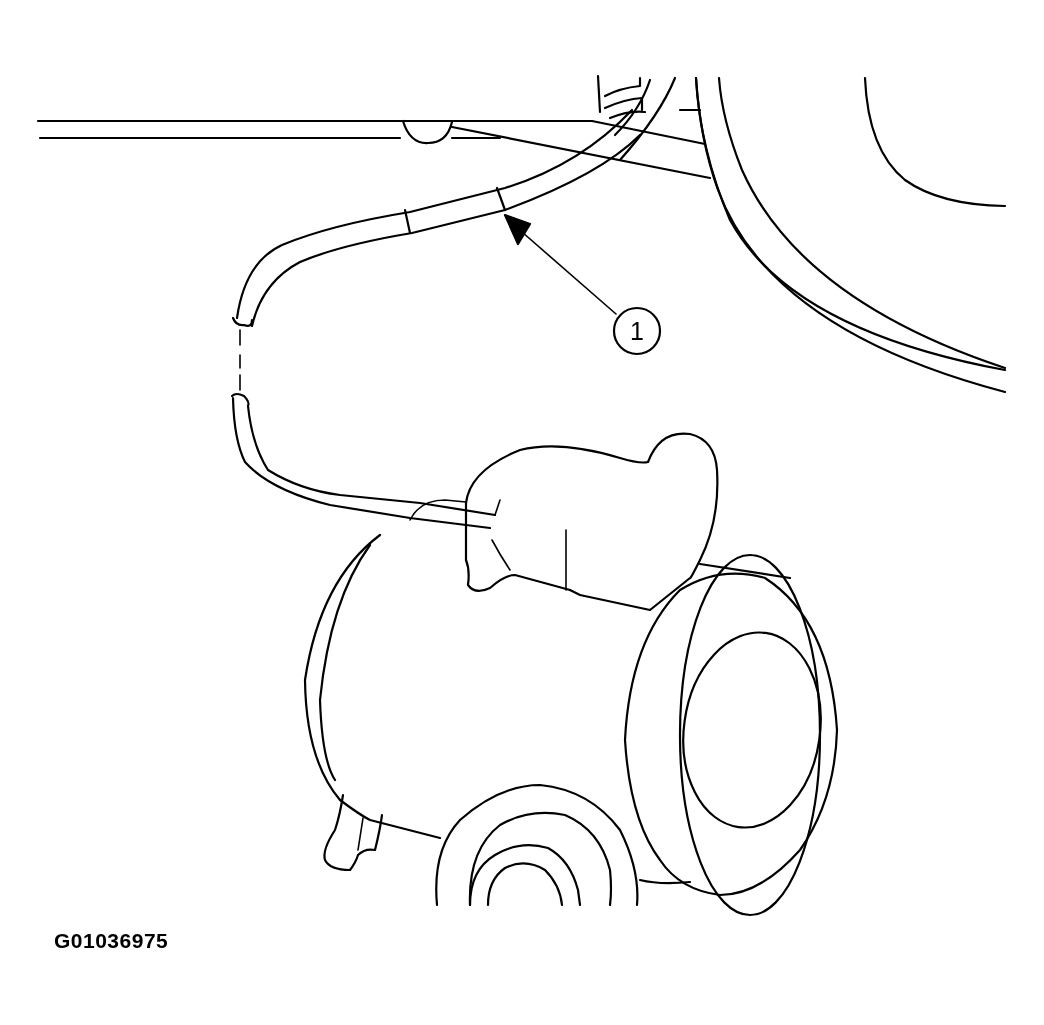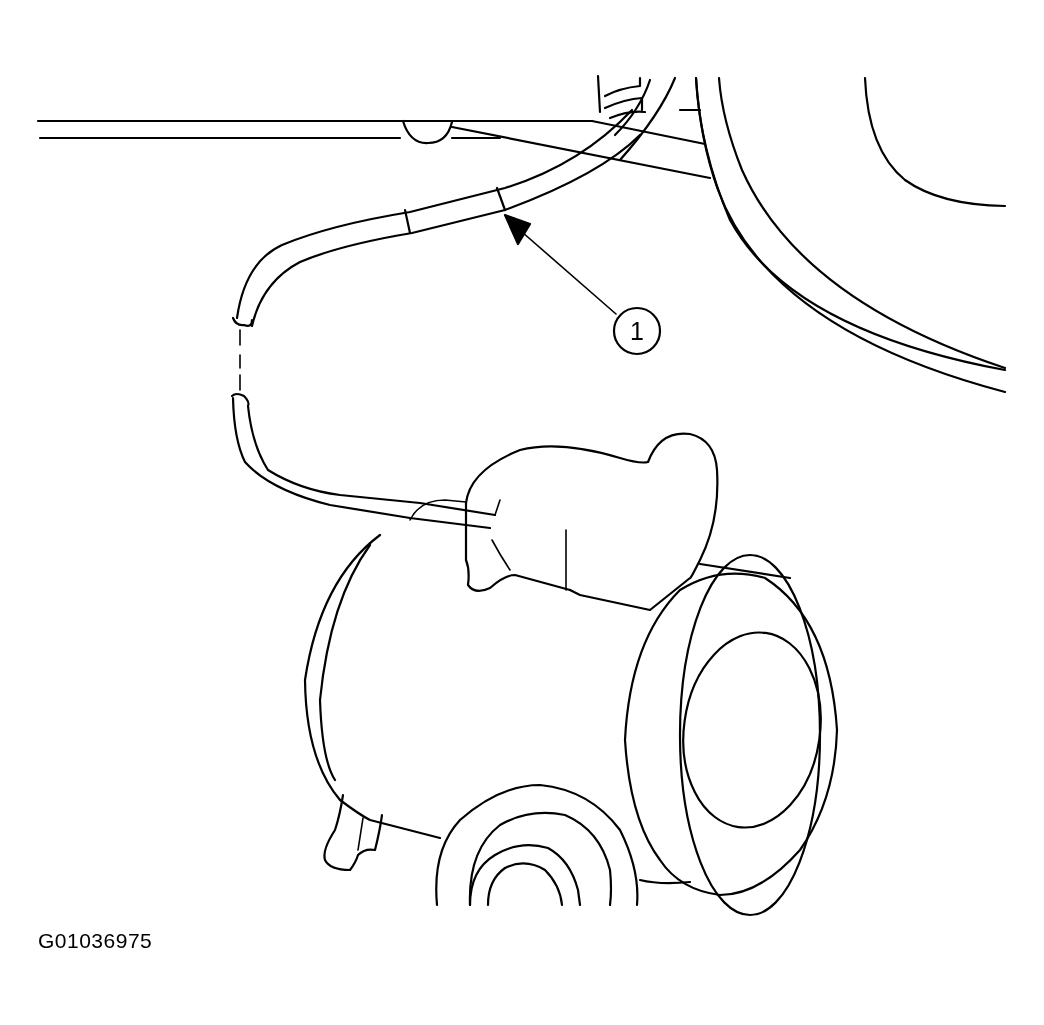--- a/index.html
+++ b/index.html
@@ -2,21 +2,21 @@
 <html><head>
 <meta charset="utf-8">
 <style>
   html, body { margin:0; padding:0; background:#ffffff; }
   body { width:1044px; height:1025px; position:relative; overflow:hidden; font-family:"Liberation Sans", sans-serif; }
   #drawing { position:absolute; left:0; top:0; width:1044px; height:1025px; }
   #drawing path, #drawing line, #drawing ellipse, #drawing circle { fill:none; stroke:#000; stroke-width:2.2; stroke-linecap:round; stroke-linejoin:round; }
   #drawing .thin { stroke-width:1.6; }
   #drawing .filled { fill:#000; stroke:#000; }
   .callout-label { position:absolute; left:617px; top:313px; width:40px; height:36px; line-height:36px; text-align:center; font-size:25px; color:#000; }
-  .figure-id { position:absolute; left:38px; top:929px; font-size:21px; font-weight:normal; color:#000; letter-spacing:0.5px;text-align:center; }
+  .figure-id { position:absolute; left:54px; top:929px; font-size:21px; font-weight:bold; color:#000; letter-spacing:0.5px;text-align:center; }
 </style>
 </head>
 <body>
 
 <svg id="drawing" viewBox="0 0 1044 1025" xmlns="http://www.w3.org/2000/svg">
 
   <g>
     <line x1="38" y1="121" x2="592" y2="121"></line>
     <line x1="40" y1="138" x2="400" y2="138"></line>
     <line x1="452" y1="138" x2="500" y2="138"></line>

